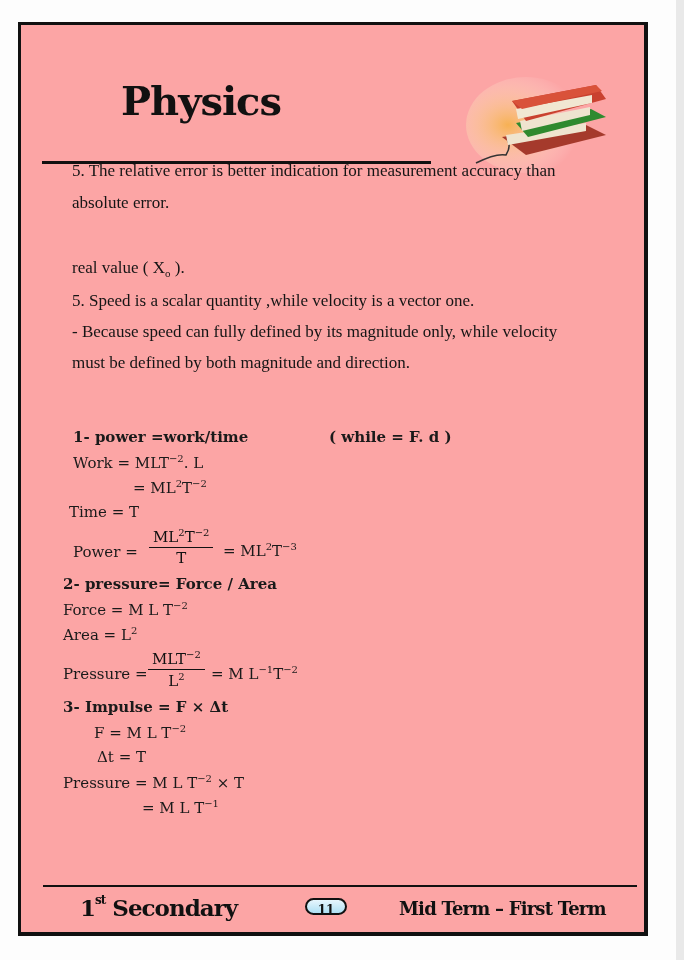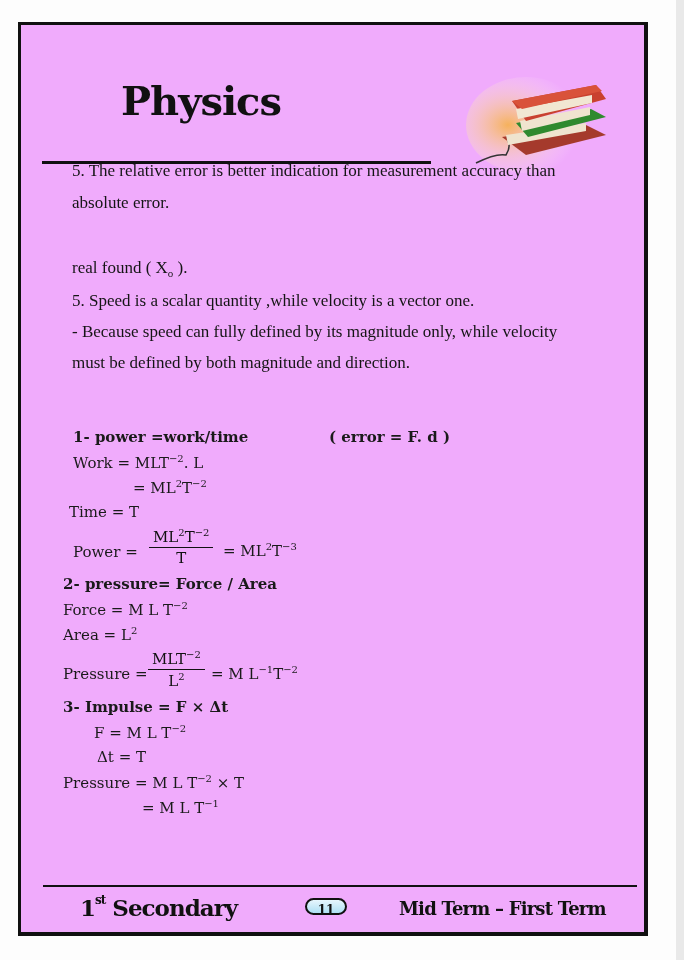--- a/index.html
+++ b/index.html
@@ -3,21 +3,21 @@
   <meta charset="utf-8">
   <style>
     html, body { margin: 0; padding: 0; }
     body {
       width: 684px; height: 960px; background: #fdfdfd; position: relative; overflow: hidden;
       font-family: "Liberation Serif", serif; color: #111;
     }
     .right-strip { position: absolute; left: 676px; top: 0; width: 8px; height: 960px; background: #e9e9e9; }
     .frame {
       position: absolute; left: 18px; top: 22px; width: 630px; height: 914px;
-      border: 3px solid #111; border-right-width: 4px; border-bottom-width: 4px; background: #f0abfc; box-sizing: border-box;
+      border: 3px solid #111; border-right-width: 4px; border-bottom-width: 4px; background: #fca5a5; box-sizing: border-box;
     }
     .title {
       position: absolute; left: 100px; top: 52px; font-family: "DejaVu Serif", serif; font-weight: bold;
       font-size: 40px; letter-spacing: -1px; color: #111;
     }
     .title-rule { position: absolute; left: 21px; top: 136px; width: 389px; height: 3px; background: #111; }
     .books { position: absolute; left: 445px; top: 40px; width: 160px; height: 110px; }
 
     .para { position: absolute; left: 72px; font-size: 17px; line-height: 20px; color: #151515; }
     .sub { font-size: 11px; vertical-align: -4px; }
@@ -67,28 +67,28 @@
     <polygon points="40,70 120,58 120,66 42,80" fill="#efe4cf"></polygon>
     <polygon points="50,58 125,44 140,52 62,72" fill="#2f8a2f"></polygon>
     <polygon points="54,56 124,42 124,50 56,66" fill="#efe4cf"></polygon>
     <polygon points="46,36 130,20 140,34 60,56" fill="#c9412f"></polygon>
     <polygon points="50,44 126,30 126,38 52,54" fill="#f1e7d2"></polygon>
     <polygon points="46,36 130,20 136,26 56,44" fill="#d9523a"></polygon>
   </svg>
 
   <div class="para" style="left:51px; top:136px;">5. The relative error is better indication for measurement accuracy than</div>
   <div class="para" style="left:51px; top:168px;">absolute error.</div>
-  <div class="para" style="left:51px; top:233px;"><span>real found ( X</span><span class="sub">o</span><span> ).</span></div>
+  <div class="para" style="left:51px; top:233px;"><span>real value ( X</span><span class="sub">o</span><span> ).</span></div>
   <div class="para" style="left:51px; top:266px;">5. Speed is a scalar quantity ,while velocity is a vector one.</div>
   <div class="para" style="left:51px; top:297px;">- Because speed can fully defined by its magnitude only, while velocity</div>
   <div class="para" style="left:51px; top:328px;">must be defined by both magnitude and direction.</div>
 
 
   <div class="m b" style="left:52px; top:403px;">1- power =work/time</div>
-  <div class="m b" style="left:308px; top:403px;">( error = F. d )</div>
+  <div class="m b" style="left:308px; top:403px;">( while = F. d )</div>
   <div class="m" style="left:52px; top:428px;"><span>Work = MLT</span><sup>−2</sup><span>. L</span></div>
   <div class="m" style="left:112px; top:453px;"><span>= ML</span><sup>2</sup><span>T</span><sup>−2</sup></div>
   <div class="m" style="left:48px; top:478px;">Time = T</div>
   <div class="m" style="left:52px; top:518px;">Power =</div>
   <div class="frac" style="left:128px; top:502px;">
     <span class="num"><span>ML</span><sup>2</sup><span>T</span><sup>−2</sup></span>
     <span class="bar"></span>
     <span class="den">T</span>
   </div>
   <div class="m" style="left:202px; top:516px;"><span>= ML</span><sup>2</sup><span>T</span><sup>−3</sup></div>

